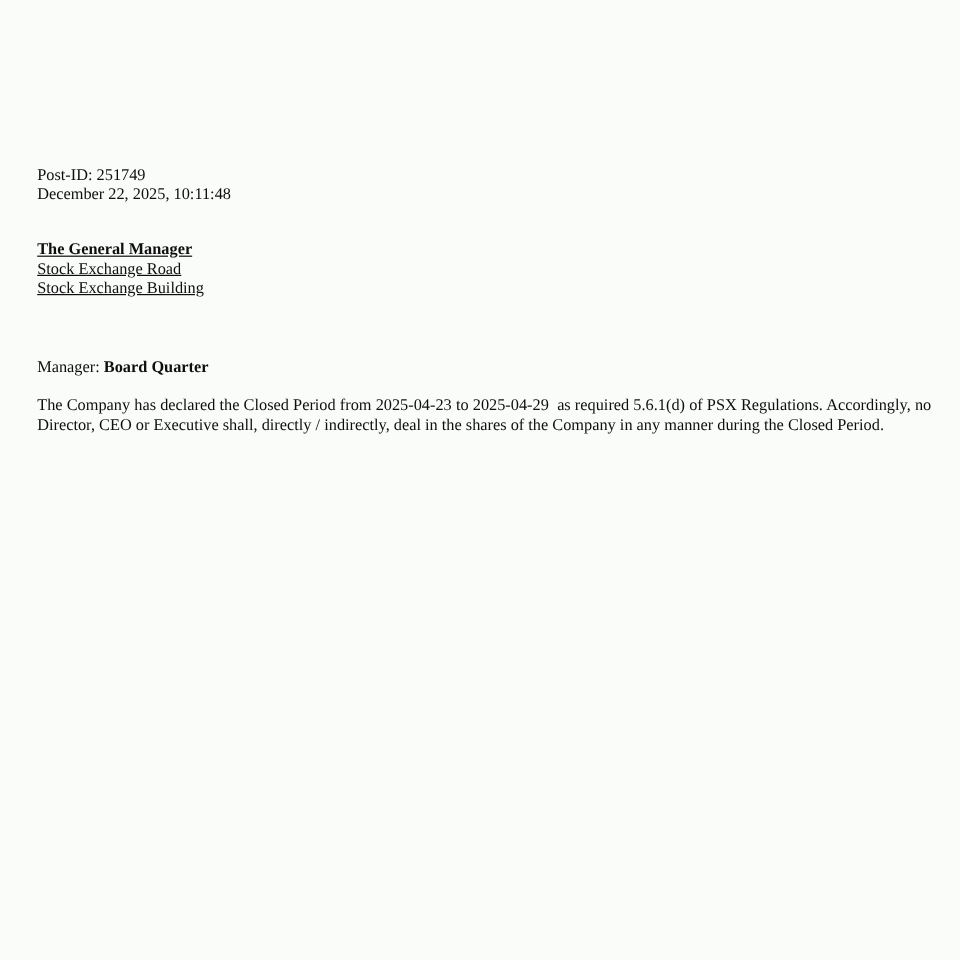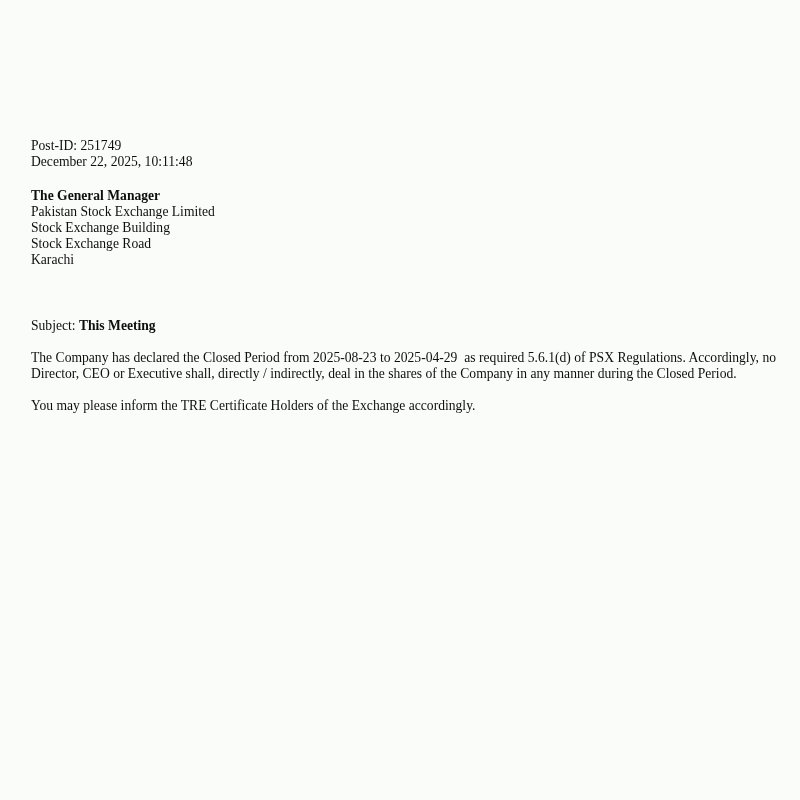--- a/index.html
+++ b/index.html
@@ -19,21 +19,22 @@
   .page {
     box-sizing: border-box;
     width: 800px;
     height: 672px;
     padding: 138px 24px 0 31px;
   }
   .meta-line {
     line-height: 16px;
   }
   .address-block {
-    margin-top: 18px;
+    margin-top: 30px;
+    text-decoration: underline;
   }
   .address-line {
     line-height: 16px;
   }
   .bold {
     font-weight: bold;
   }
   p {
     margin: 16px 0;
     line-height: 16px;
@@ -52,28 +53,25 @@
 
 <div class="page">
 
   <div class="meta-block">
     <div class="meta-line">Post-ID: 251749</div>
     <div class="meta-line">December 22, 2025, 10:11:48</div>
   </div>
 
   <div class="address-block">
     <div class="address-line bold">The General Manager</div>
-    <div class="address-line">Pakistan Stock Exchange Limited</div>
+    <div class="address-line">Stock Exchange Road</div>
     <div class="address-line">Stock Exchange Building</div>
-    <div class="address-line">Stock Exchange Road</div>
-    <div class="address-line">Karachi</div>
   </div>
 
-  <p class="subject-line"><span>Subject:</span> <span class="bold">This Meeting</span></p>
+  <p class="subject-line"><span>Manager:</span> <span class="bold">Board Quarter</span></p>
 
 
 
-  <p class="body-par">The Company has declared the Closed Period from 2025-08-23 to 2025-04-29  as required 5.6.1(d) of PSX Regulations. Accordingly, no Director, CEO or Executive shall, directly / indirectly, deal in the shares of the Company in any manner during the Closed Period.</p>
+  <p class="body-par">The Company has declared the Closed Period from 2025-04-23 to 2025-04-29  as required 5.6.1(d) of PSX Regulations. Accordingly, no Director, CEO or Executive shall, directly / indirectly, deal in the shares of the Company in any manner during the Closed Period.</p>
 
-  <p class="body-par">You may please inform the TRE Certificate Holders of the Exchange accordingly.</p>
 
 
 </div>
 
 </body></html>

